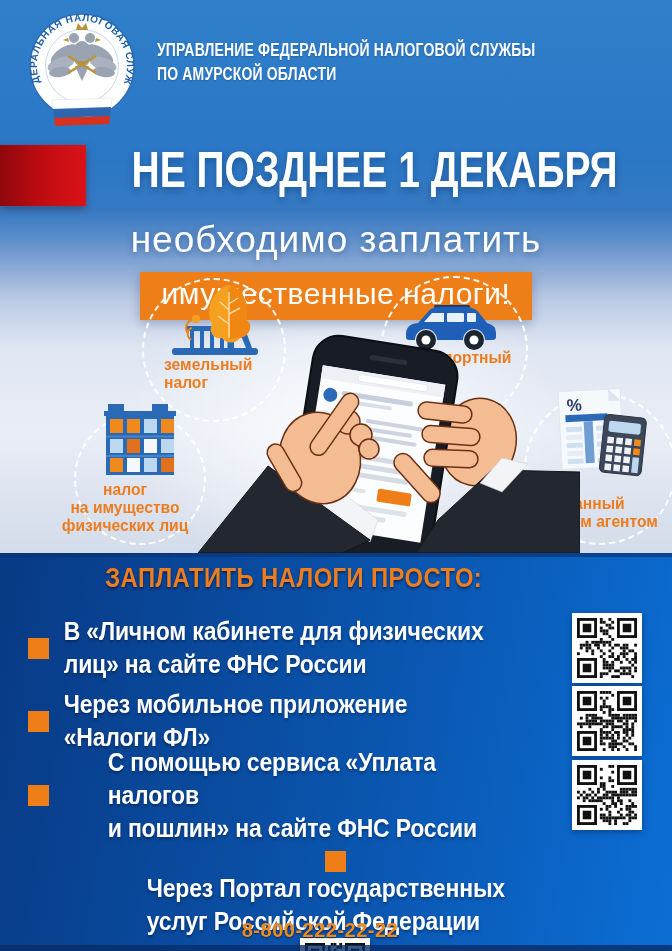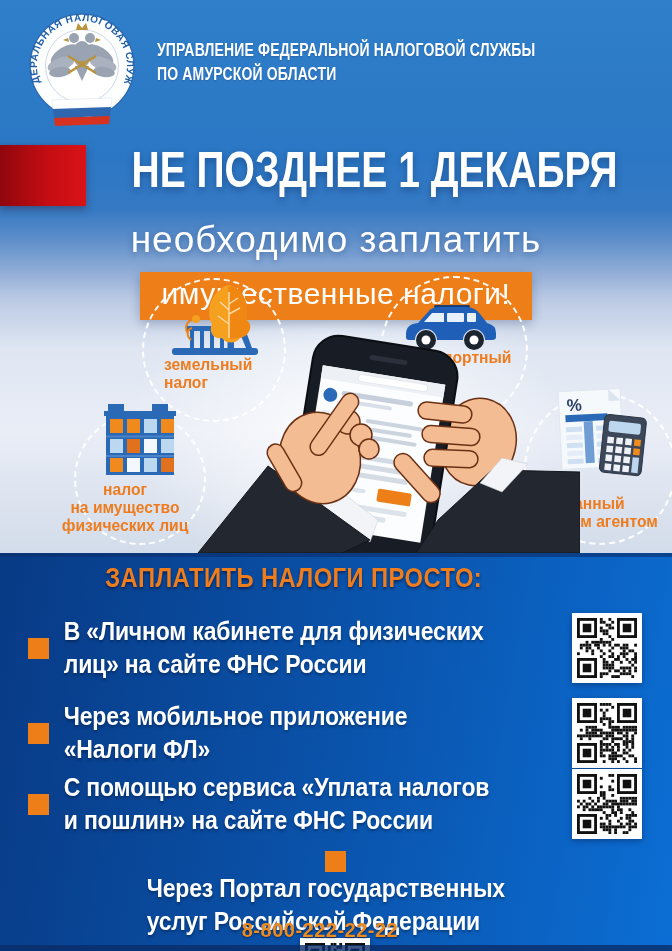--- a/index.html
+++ b/index.html
@@ -61,22 +61,22 @@
     position:absolute;left:0;top:553px;width:672px;height:398px;
     background:linear-gradient(100deg,#083a85 0%,#0a55ae 55%,#0c6ed4 100%);z-index:6;
   }
   .bottom::before{content:"";position:absolute;left:0;top:0;width:100%;height:4px;background:#0a2f6e;opacity:.65;}
   .bottom::after{content:"";position:absolute;left:0;bottom:0;width:100%;height:6px;background:#0a2d69;opacity:.8;}
   .pay-heading{position:absolute;left:0;top:9px;width:588px;text-align:center;color:#ee7d1e;
     font-size:28px;font-weight:bold;letter-spacing:.5px;text-shadow:0 2px 3px rgba(0,0,30,.5);}
   .pay-heading .sx{display:inline-block;transform:scaleX(.85);}
   .row{position:absolute;left:28px;width:614px;display:flex;align-items:center;}
   .r1{top:40px;height:76px;margin-top:17px;}
-  .r2{top:142px;height:76px;}
-  .r3{top:211px;height:80px;}
+  .r2{top:130px;height:76px;}
+  .r3{top:202px;height:80px;gap:44px;}
   .r4{top:298px;height:80px;flex-direction:column;}
   .bullet{width:21px;height:21px;background:#ee7e18;flex:0 0 21px;}
   .item-text{
     flex:1;color:#fff;font-weight:bold;font-size:25px;line-height:33px;letter-spacing:-.2px;
     white-space:pre-line;padding-left:16px;transform:scaleX(.92);transform-origin:left center;
     text-shadow:0 2px 3px rgba(0,0,20,.35);
   }
   .qr{flex:0 0 70px;width:70px;height:70px;background:#fff;padding:5px;box-sizing:border-box;box-shadow:0 2px 6px rgba(0,10,40,.35);}
   .qr svg{display:block;width:60px;height:60px;}
   .poster-footer{

